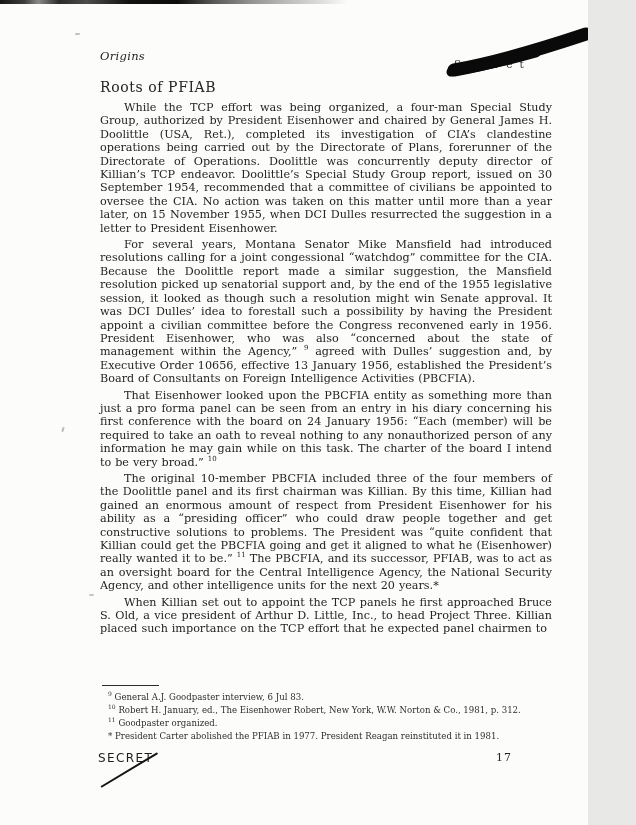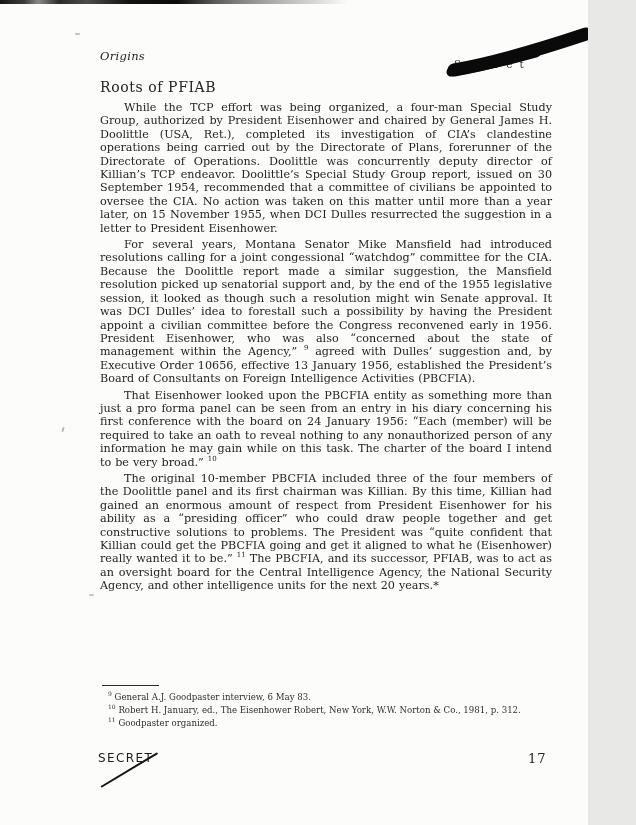--- a/index.html
+++ b/index.html
@@ -69,22 +69,22 @@
     position:absolute;left:98px;top:751px;
     font-family:"DejaVu Sans", sans-serif;
     font-size:12px;letter-spacing:1.4px;color:#1d1d1d;
   }
   .declass-slash{
     position:absolute;left:101px;top:786px;width:66px;height:2px;
     background:#141414;transform:rotate(-31deg);transform-origin:left center;
     border-radius:1px;
   }
   .page-number{
-    position:absolute;left:528px;top:751px;
-    font-size:13px;letter-spacing:1px;
+    position:absolute;left:496px;top:751px;
+    font-size:11px;letter-spacing:1px;
   }
 </style>
 </head>
 <body>
 
 <div class="page">
 
   <div class="scan-bar"></div>
   <div class="speck s1"></div>
   <div class="speck s2"></div>
@@ -102,28 +102,30 @@
       <ellipse cx="12" cy="44" rx="9" ry="5" fill="#0a0a0a" transform="rotate(-12 12 44)"></ellipse>
     </svg>
   </div>
 
   <div class="body-col">
       <div class="heading"><span>Roots of PFIAB</span></div>
       <p class="paragraph"><span>While the TCP effort was being organized, a four-man Special Study Group, authorized by President Eisenhower and chaired by General James H. Doolittle (USA, Ret.), completed its investigation of CIA’s clandestine operations being carried out by the Directorate of Plans, forerunner of the Directorate of Operations. Doolittle was concurrently deputy director of Killian’s TCP endeavor. Doolittle’s Special Study Group report, issued on 30 September 1954, recommended that a committee of civilians be appointed to oversee the CIA. No action was taken on this matter until more than a year later, on 15 November 1955, when DCI Dulles resurrected the suggestion in a letter to President Eisenhower.</span></p>
       <p class="paragraph"><span>For several years, Montana Senator Mike Mansfield had introduced resolutions calling for a joint congessional “watchdog” committee for the CIA. Because the Doolittle report made a similar suggestion, the Mansfield resolution picked up senatorial support and, by the end of the 1955 legislative session, it looked as though such a resolution might win Senate approval. It was DCI Dulles’ idea to forestall such a possibility by having the President appoint a civilian committee before the Congress reconvened early in 1956. President Eisenhower, who was also “concerned about the state of management within the Agency,” </span><sup>9</sup><span> agreed with Dulles’ suggestion and, by Executive Order 10656, effective 13 January 1956, established the President’s Board of Consultants on Foreign Intelligence Activities (PBCFIA).</span></p>
       <p class="paragraph"><span>That Eisenhower looked upon the PBCFIA entity as something more than just a </span><span class="it">pro forma</span><span> panel can be seen from an entry in his diary concerning his first conference with the board on 24 January 1956: “Each (member) will be required to take an oath to reveal nothing to any nonauthorized person of any information he may gain while on this task. The charter of the board I intend to be very broad.” </span><sup>10</sup></p>
       <p class="paragraph"><span>The original 10-member PBCFIA included three of the four members of the Doolittle panel and its first chairman was Killian. By this time, Killian had gained an enormous amount of respect from President Eisenhower for his ability as a “presiding officer” who could draw people together and get constructive solutions to problems. The President was “quite confident that Killian could get the PBCFIA going and get it aligned to what he (Eisenhower) really wanted it to be.” </span><sup>11</sup><span> The PBCFIA, and its successor, PFIAB, was to act as an oversight board for the Central Intelligence Agency, the National Security Agency, and other intelligence units for the next 20 years.*</span></p>
+      <p class="paragraph"><span>When Killian set out to appoint the TCP panels he first approached Bruce S. Old, a vice president of Arthur D. Little, Inc., to head Project Three. Killian placed such importance on the TCP effort that he expected panel chairmen to</span></p>
     </div>
 
   <div class="footnotes">
     <div class="fn-rule"></div>
     <div>
-        <div class="footnote"><sup>9</sup> <span>General A.J. Goodpaster interview, 6 May 83.</span></div>
+        <div class="footnote"><sup>9</sup> <span>General A.J. Goodpaster interview, 6 Jul 83.</span></div>
         <div class="footnote"><sup>10</sup> <span>Robert H. January, ed., </span><span class="it">The Eisenhower Robert</span><span>, New York, W.W. Norton &amp; Co., 1981, p. 312.</span></div>
         <div class="footnote"><sup>11</sup> <span>Goodpaster organized.</span></div>
+        <div class="footnote"><span>*</span> <span>President Carter abolished the PFIAB in 1977. President Reagan reinstituted it in 1981.</span></div>
       </div>
   </div>
 
   <div class="footer-secret">SECRET</div>
   <div class="declass-slash"></div>
 
   <div class="page-number">17</div>
 
 </div>
 

